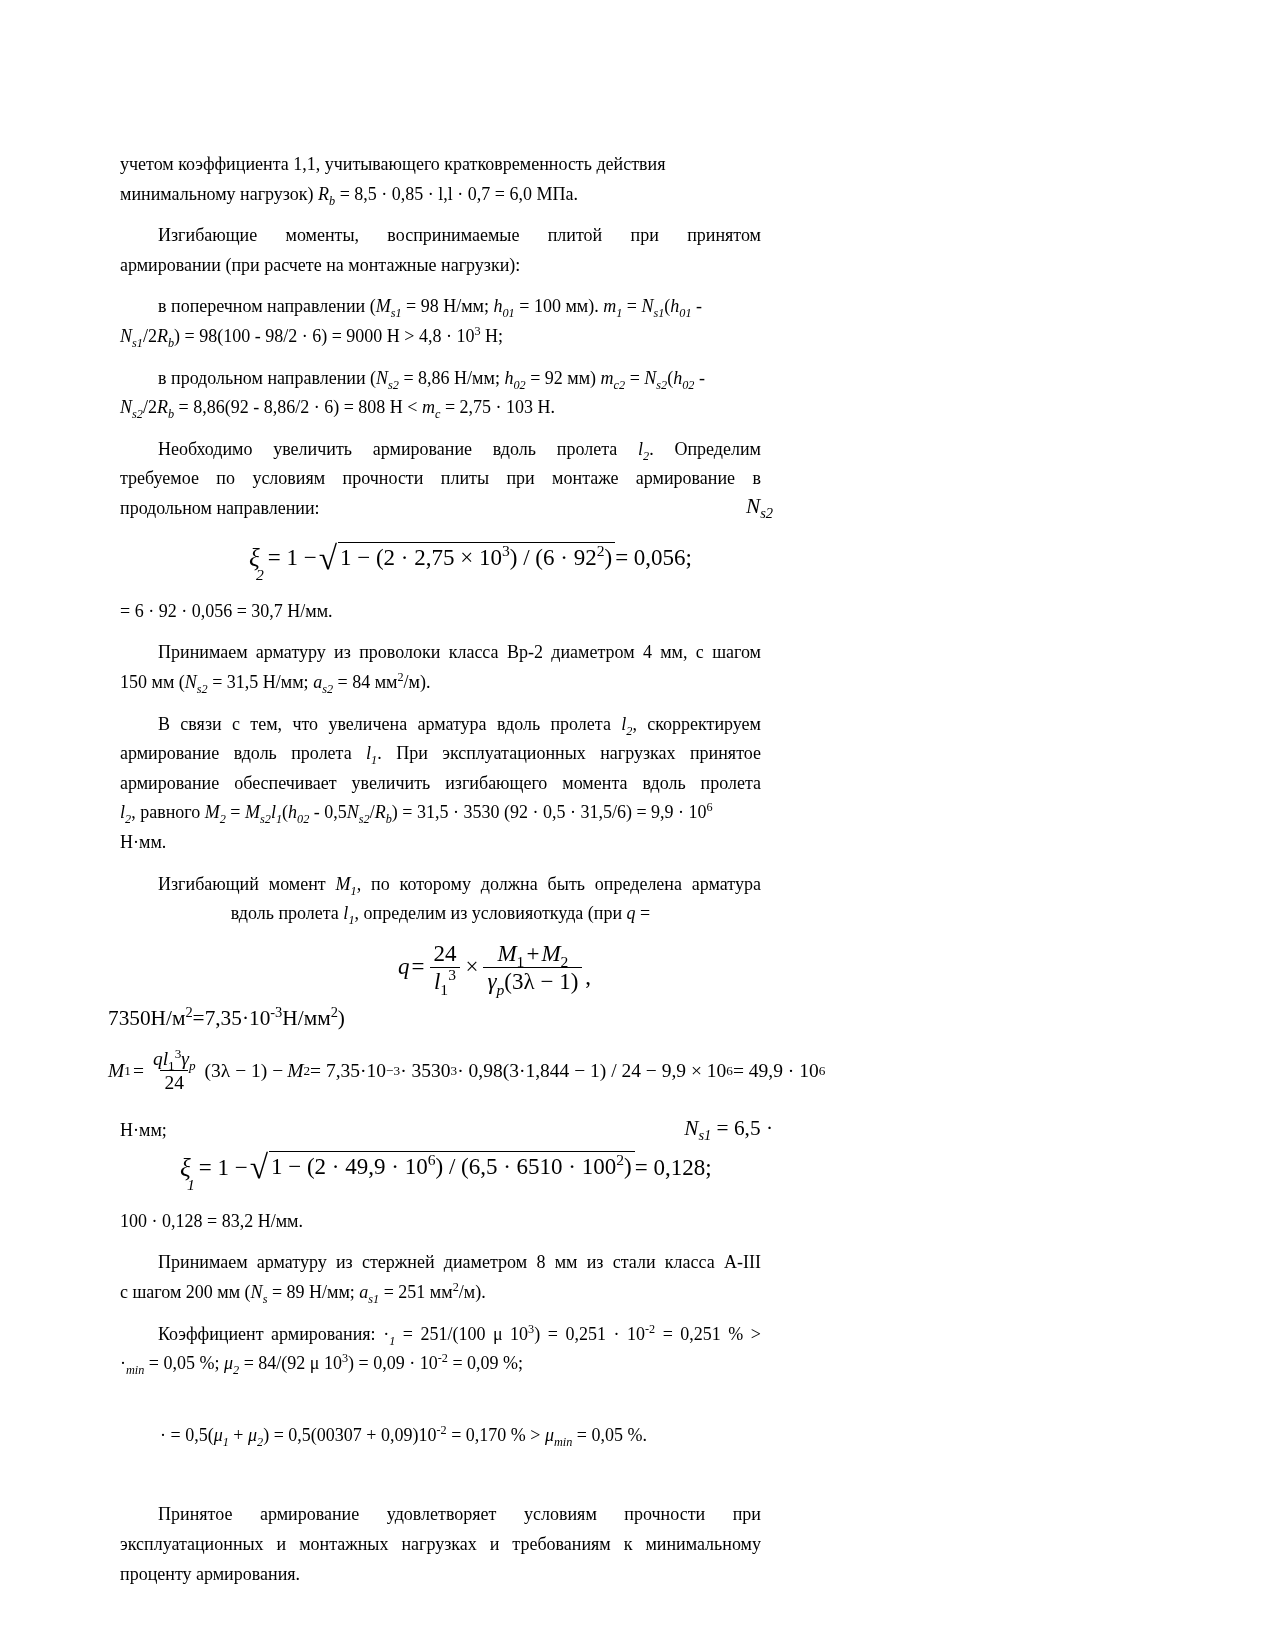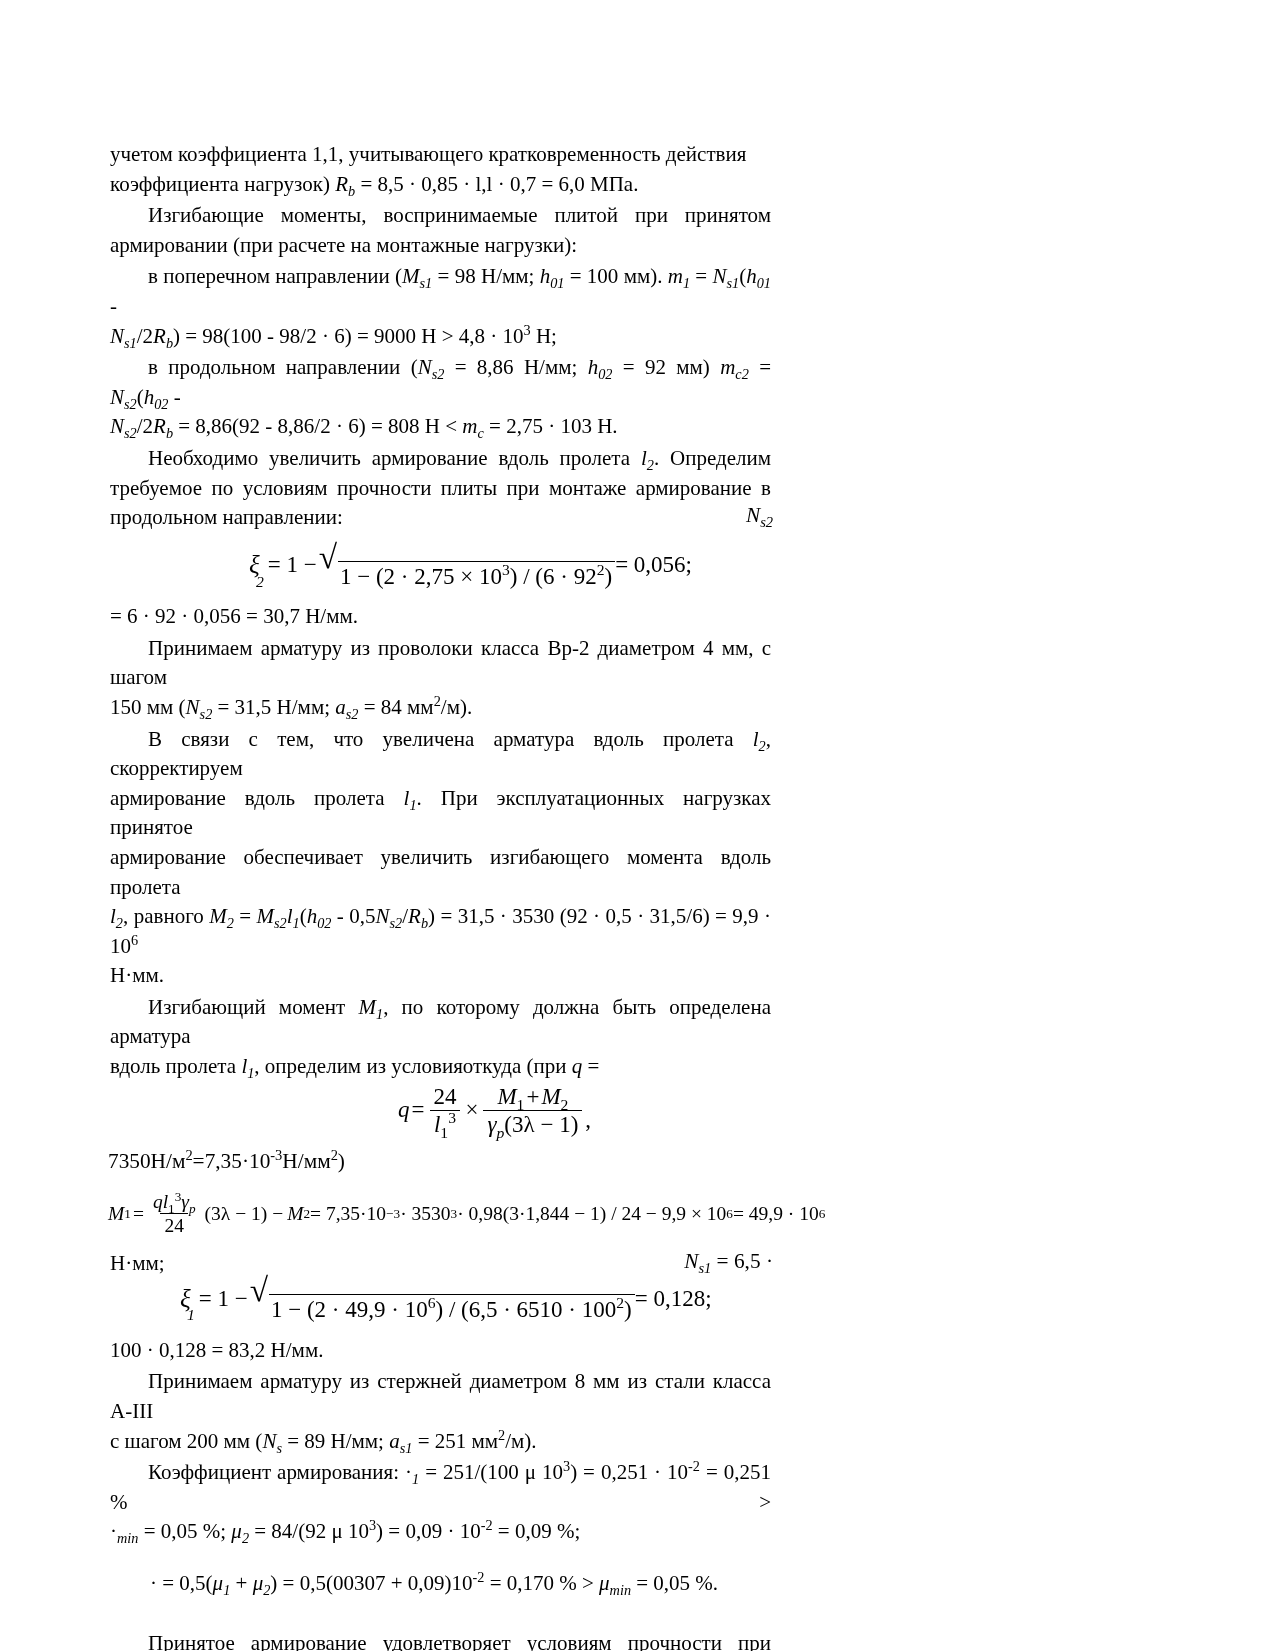--- a/index.html
+++ b/index.html
@@ -20,22 +20,22 @@
     background: #ffffff;
     overflow: hidden;
   }
   .content {
     position: absolute;
     left: 108px;
     top: 138px;
     width: 665px;
   }
   p.para {
-    margin: 2px;
-    font-size: 21px;
+    margin: 12px;
+    font-size: 18px;
     line-height: 29.6px;
     text-align: justify;
     text-justify: inter-word;
     text-indent: 0;
     font-family: Liberation Serif, serif;
   }
   p.para.ind {
     text-indent: 38px;
   }
   
@@ -94,21 +94,20 @@
   }
   .radical .sign {
     font-size: 1.45em;
     line-height: 1;
     transform: translateY(-1px);
     padding-right: 1px;
   }
   .radical .body {
     border-top: 1.4px solid #000;
     padding: 2px 3px 0 2px;
-    margin-top: 20px;
   }
   .floatright {
     position: absolute;
     white-space: nowrap;
     font-size: 21.3px;
   }
   .op {
     padding: 0 2px;
   }
   
@@ -127,21 +126,21 @@
   .relwrap { position: relative; }
 </style>
 </head>
 <body>
 
 <div class="page">
   <div class="content">
 
     <p class="para">
       <span>учетом коэффициента 1,1, учитывающего кратковременность действия</span><br>
-      <span>коэффициента нагрузок) </span><i>R</i><span class="dn">b</span><span> = 8,5 · 0,85 · l,l · 0,7 = 6,0 МПа.</span>
+      <span>минимальному нагрузок) </span><i>R</i><span class="dn">b</span><span> = 8,5 · 0,85 · l,l · 0,7 = 6,0 МПа.</span>
     </p>
 
     <p class="para ind">
       <span style="display:block;text-align:justify;text-align-last:justify;">Изгибающие моменты, воспринимаемые плитой при принятом</span>
       <span style="display:block;text-indent:0">армировании (при расчете на монтажные нагрузки):</span>
     </p>
 
     <p class="para ind">
       <span>в поперечном направлении (</span><i>M</i><span class="dn">s1</span><span> = 98 Н/мм; </span><i>h</i><span class="dn">01</span><span> = 100 мм). </span><i>m</i><span class="dn">1</span><span> = </span><i>N</i><span class="dn">s1</span>(<i>h</i><span class="dn">01</span><span> - </span><br><i>N</i><span class="dn">s1</span>/2<i>R</i><span class="dn">b</span><span>) = 98(100 - 98/2 · 6) = 9000 Н &gt; 4,8 · 10</span><span class="up">3</span><span> Н;</span>
     </p>
@@ -187,21 +186,21 @@
     <p class="para ind">
       <span style="display:block;text-align:justify;text-align-last:justify;"><span>В связи с тем, что увеличена арматура вдоль пролета </span><i>l</i><span class="dn">2</span><span>, скорректируем</span></span>
       <span style="display:block;text-indent:0;text-align:justify;text-align-last:justify;"><span>армирование вдоль пролета </span><i>l</i><span class="dn">1</span><span>. При эксплуатационных нагрузках принятое</span></span>
       <span style="display:block;text-indent:0;text-align:justify;text-align-last:justify;">армирование обеспечивает увеличить изгибающего момента вдоль пролета</span>
       <span style="display:block;text-indent:0;"><i>l</i><span class="dn">2</span><span>, равного </span><i>M</i><span class="dn">2</span><span> = </span><i>M</i><span class="dn">s2</span><i>l</i><span class="dn">1</span><span>(</span><i>h</i><span class="dn">02</span><span> - 0,5</span><i>N</i><span class="dn">s2</span><span>/</span><i>R</i><span class="dn">b</span><span>) = 31,5 · 3530 (92 · 0,5 · 31,5/6) = 9,9 · 10</span><span class="up">6</span></span>
       <span style="display:block;text-indent:0;">Н·мм.</span>
     </p>
 
     <p class="para ind">
       <span style="display:block;text-align:justify;text-align-last:justify;"><span>Изгибающий момент </span><i>M</i><span class="dn">1</span><span>, по которому должна быть определена арматура</span></span>
-      <span style="display:flex;text-indent:0;justify-content:flex-start;">
+      <span style="display:flex;text-indent:0;justify-content:center;">
           <span><span>вдоль пролета </span><i>l</i><span class="dn">1</span><span>, определим из условия</span></span>
           <span><span>откуда (при </span><i>q</i><span> =</span></span>
         </span>
     </p>
 
     <div class="eq eqrow" style="padding-left:290px;justify-content:flex-start;">
       <i>q</i>
       <span class="op">=</span>
       <span class="frac">
         <span class="num">24</span>

